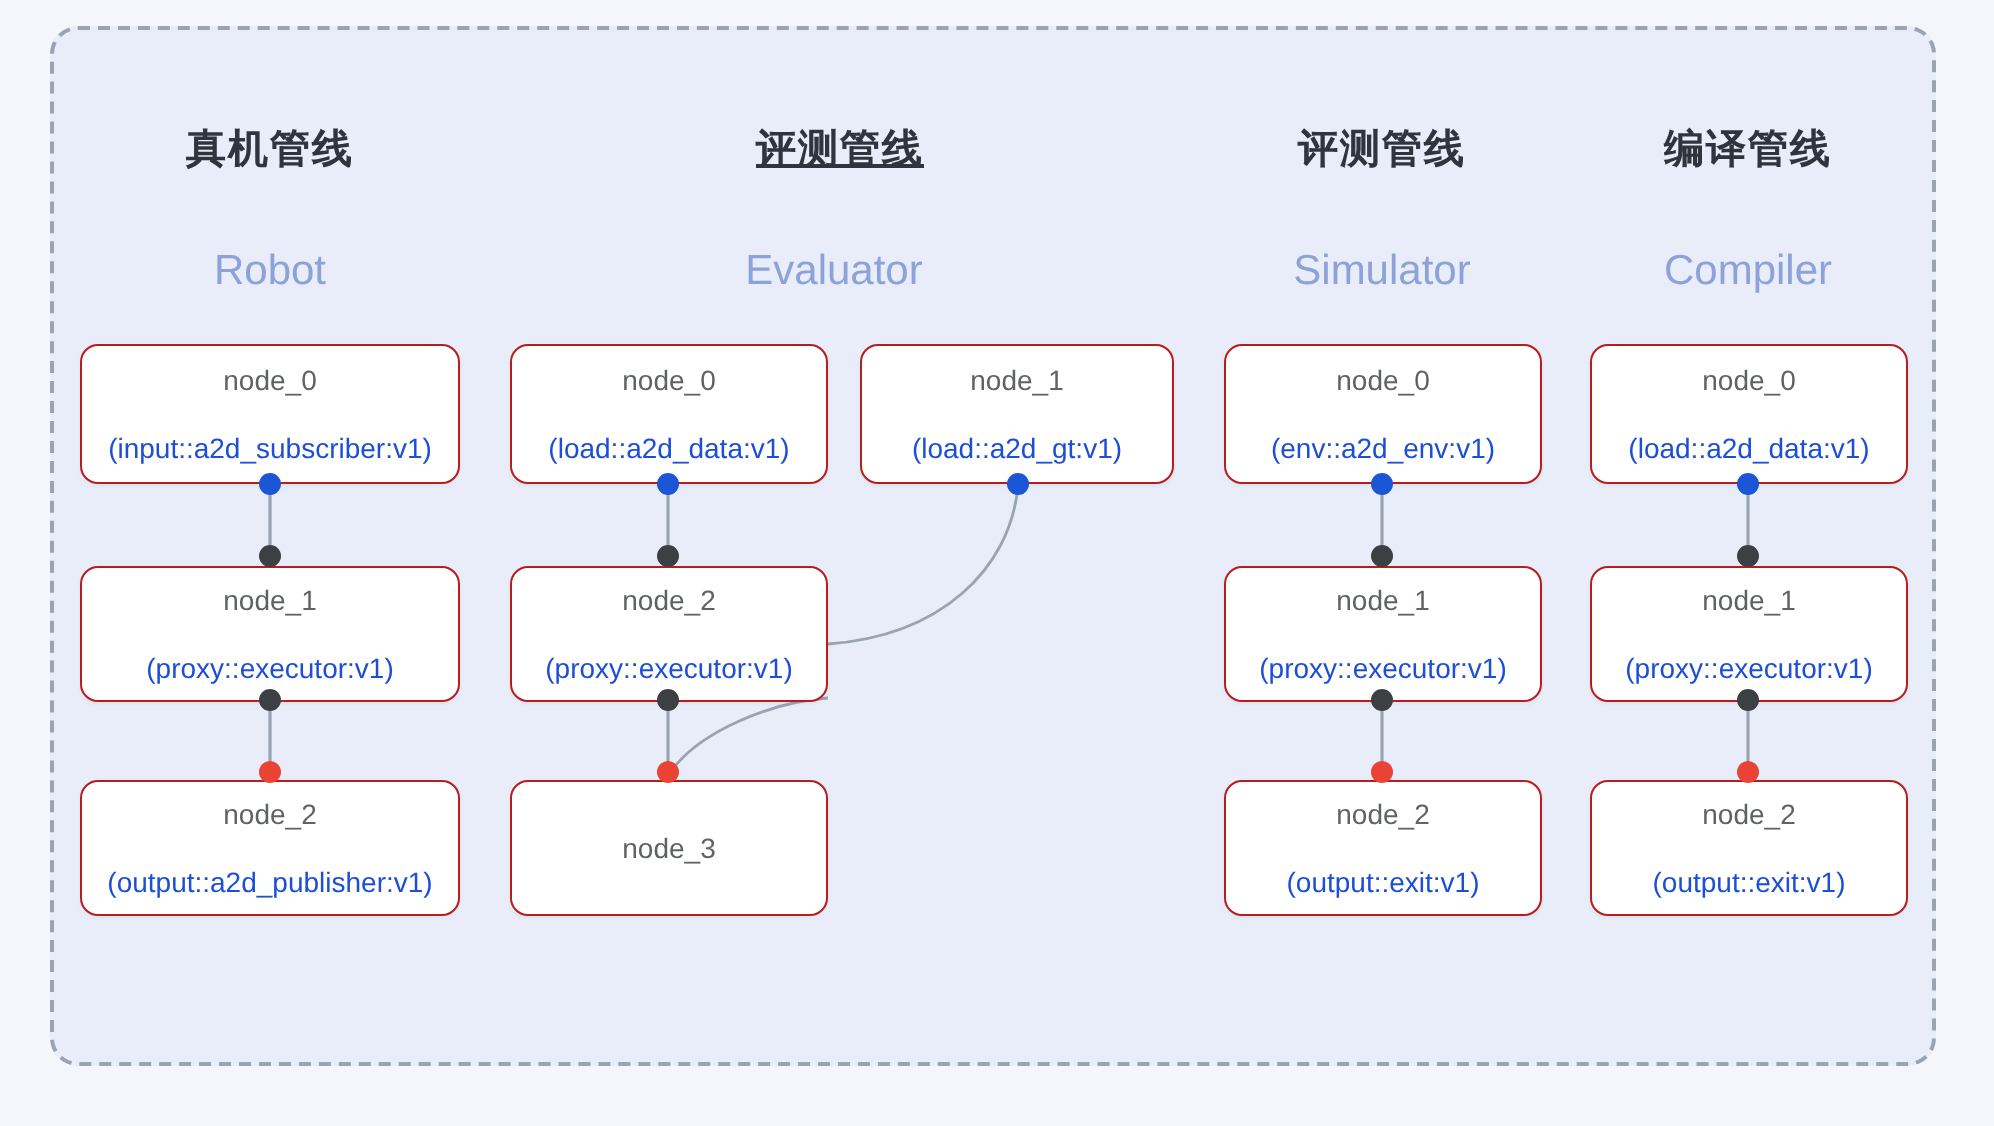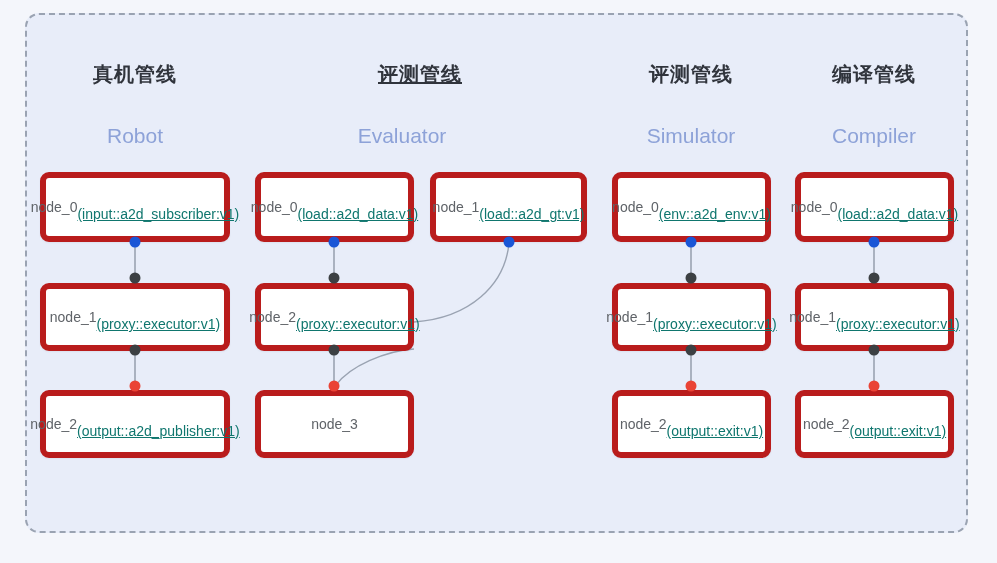--- a/index.html
+++ b/index.html
@@ -63,42 +63,42 @@
     font-weight: normal;
     color: #8da2d8;
     white-space: nowrap;
   }
 
   
   .node-card {
     position: absolute;
     box-sizing: border-box;
     background: #ffffff;
-    border: 6px solid #b91c1c;
+    border: 1px solid #b91c1c;
     border-radius: 9px;
     box-shadow: 0 1px 2px rgba(36, 48, 80, 0.06);
     display: flex;
+    flex-direction: column;
     align-items: center;
     justify-content: center;
   }
 
   .node-name {
     font-size: 14px;
     color: #5f6368;
     line-height: 20px;
     white-space: nowrap;
   }
 
   .node-type {
     font-size: 14px;
-    color: #0f766e;
+    color: #1d4ed8;
     line-height: 20px;
     white-space: nowrap;
     margin-top: 14px;
-    text-decoration: underline;
   }
 
   
   #edges {
     position: absolute;
     left: 0;
     top: 0;
     width: 997px;
     height: 563px;
     pointer-events: none;
@@ -148,21 +148,21 @@
       </div>
       <div class="node-card" style="left: 40px; top: 390px; width: 190px; height: 68px;">
         <div class="node-name">node_2</div>
         <div class="node-type">(output::a2d_publisher:v1)</div>
       </div>
       <div class="dot dot-blue" style="left: 135px; top: 242px;"></div>
       <div class="dot dot-black" style="left: 135px; top: 278px;"></div>
       <div class="dot dot-black" style="left: 135px; top: 350px;"></div>
       <div class="dot dot-red" style="left: 135px; top: 386px;"></div>
       <div class="col-title" style="left: 280px; width: 280px; text-decoration: underline;">评测管线</div>
-      <div class="col-subtitle" style="left: 262px; width: 280px; color: rgb(141, 162, 216);">Evaluator</div>
+      <div class="col-subtitle" style="left: 277px; width: 280px; color: rgb(141, 162, 216);">Evaluator</div>
       <div class="node-card" style="left: 255px; top: 172px; width: 159px; height: 70px;">
         <div class="node-name">node_0</div>
         <div class="node-type">(load::a2d_data:v1)</div>
       </div>
       <div class="node-card" style="left: 430px; top: 172px; width: 157px; height: 70px;">
         <div class="node-name">node_1</div>
         <div class="node-type">(load::a2d_gt:v1)</div>
       </div>
       <div class="node-card" style="left: 255px; top: 283px; width: 159px; height: 68px;">
         <div class="node-name">node_2</div>

